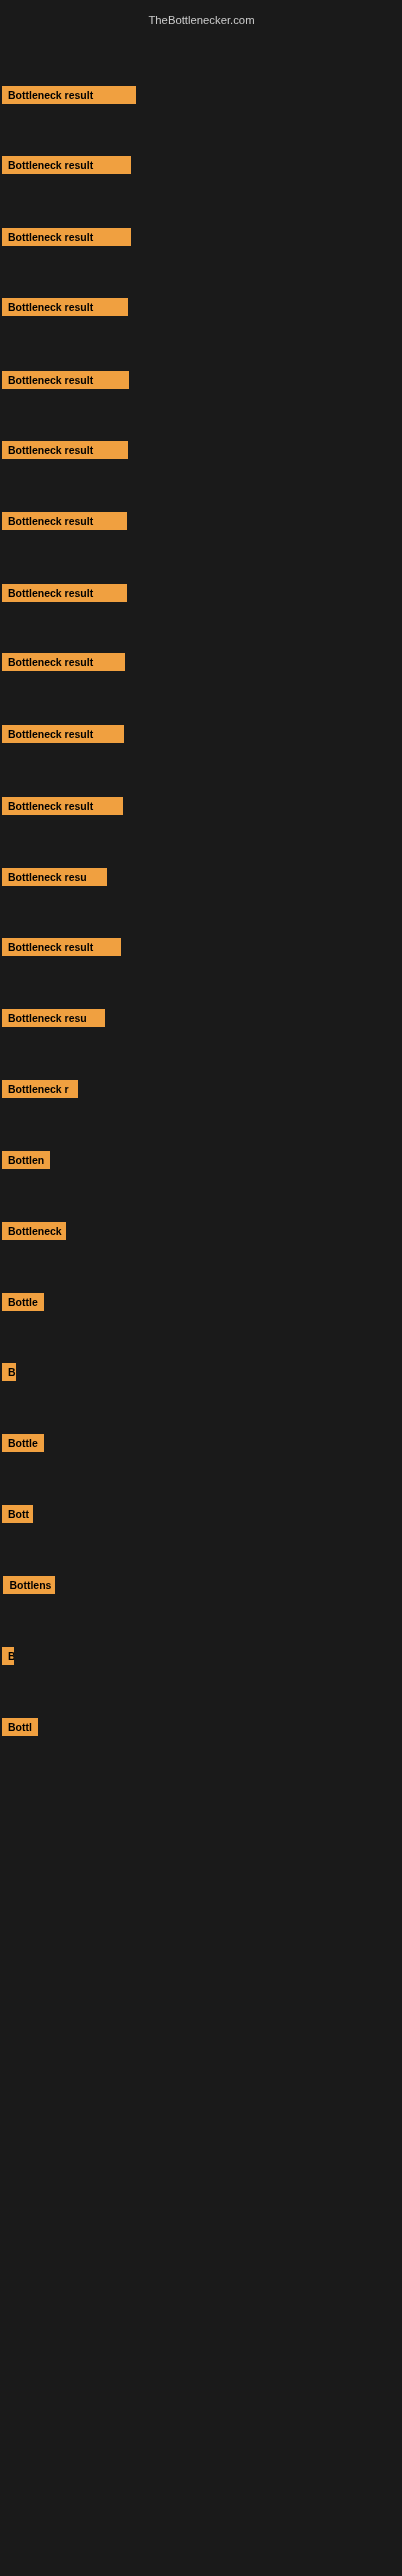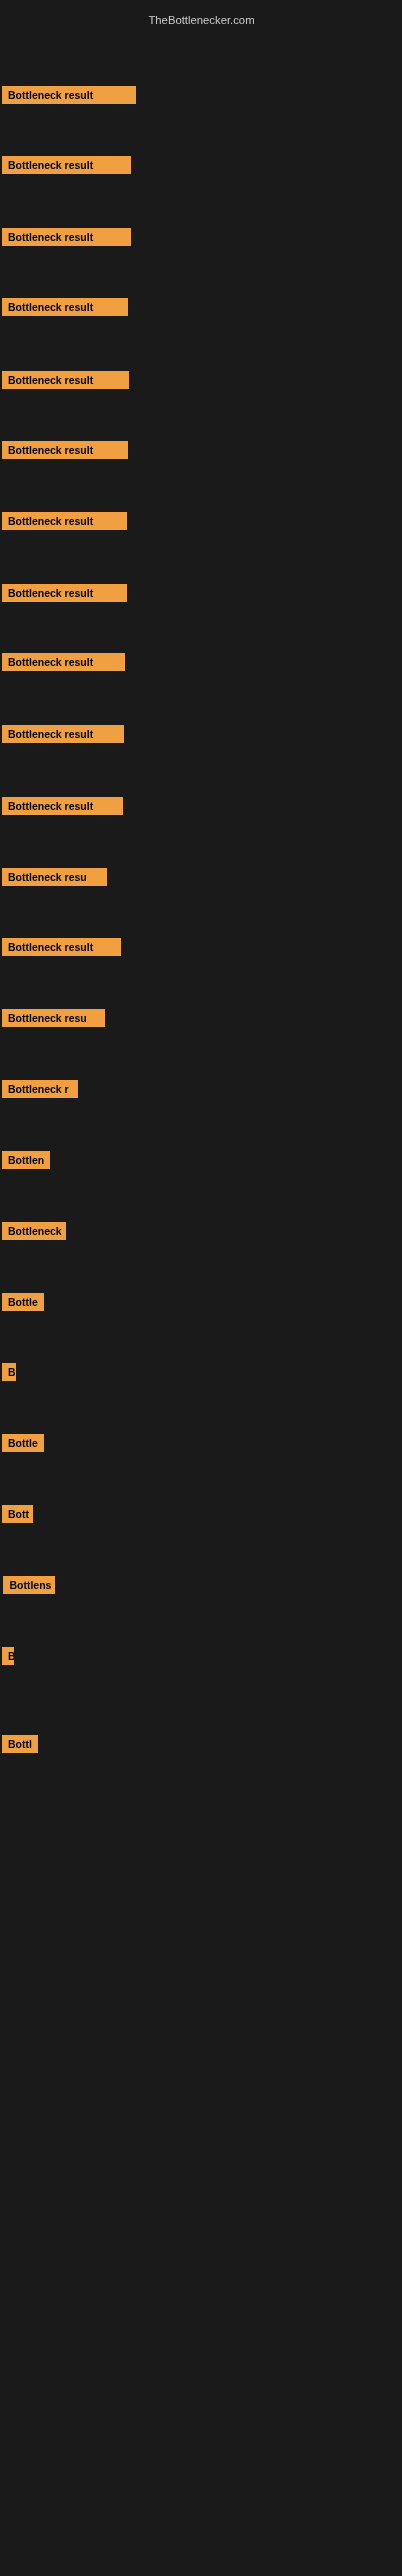--- a/index.html
+++ b/index.html
@@ -58,15 +58,15 @@
     <div style="position: absolute; top: 969px; left: 1.6px;"><div class="bottleneck-card" style="max-width: 103px; width: 103px;">Bottleneck resu</div></div>
     <div style="position: absolute; top: 1040px; left: 1.6px;"><div class="bottleneck-card" style="max-width: 76px; width: 92px;">Bottleneck r</div></div>
     <div style="position: absolute; top: 1111px; left: 1.6px;"><div class="bottleneck-card" style="max-width: 48px; width: 48px;">Bottlen</div></div>
     <div style="position: absolute; top: 1182px; left: 1.6px;"><div class="bottleneck-card" style="max-width: 64px; width: 84px;">Bottleneck</div></div>
     <div style="position: absolute; top: 1253px; left: 1.6px;"><div class="bottleneck-card" style="max-width: 42px; width: 42px;">Bottle</div></div>
     <div style="position: absolute; top: 1323px; left: 1.6px;"><div class="bottleneck-card" style="max-width: 14.5px; width: 14.5px;">B</div></div>
     <div style="position: absolute; top: 1394px; left: 1.6px;"><div class="bottleneck-card" style="max-width: 42px; width: 42px;">Bottle</div></div>
     <div style="position: absolute; top: 1465px; left: 1.6px;"><div class="bottleneck-card" style="max-width: 31px; width: 31px;">Bott</div></div>
     <div style="position: absolute; top: 1536px; left: 3px;"><div class="bottleneck-card" style="max-width: 52px; width: 52px;">Bottlens</div></div>
     <div style="position: absolute; top: 1607px; left: 1.6px;"><div class="bottleneck-card" style="max-width: 12px; width: 12px;">B</div></div>
-    <div style="position: absolute; top: 1678px; left: 1.6px;"><div class="bottleneck-card" style="max-width: 36px; width: 36px; margin-top: 17px;">Bottl</div></div>
+    <div style="position: absolute; top: 1678px; left: 1.6px;"><div class="bottleneck-card" style="max-width: 36px; width: 36px;">Bottl</div></div>
   </div>
 
 
 </body></html>

